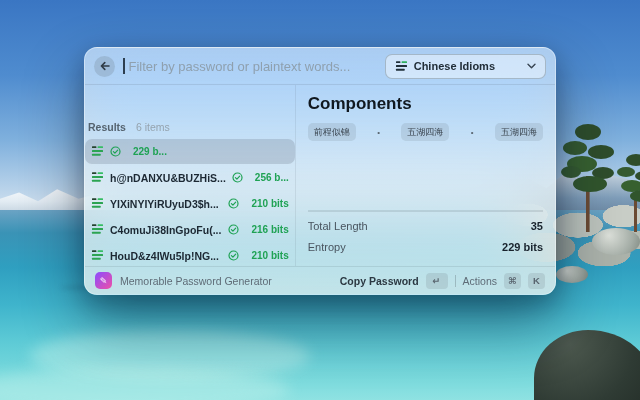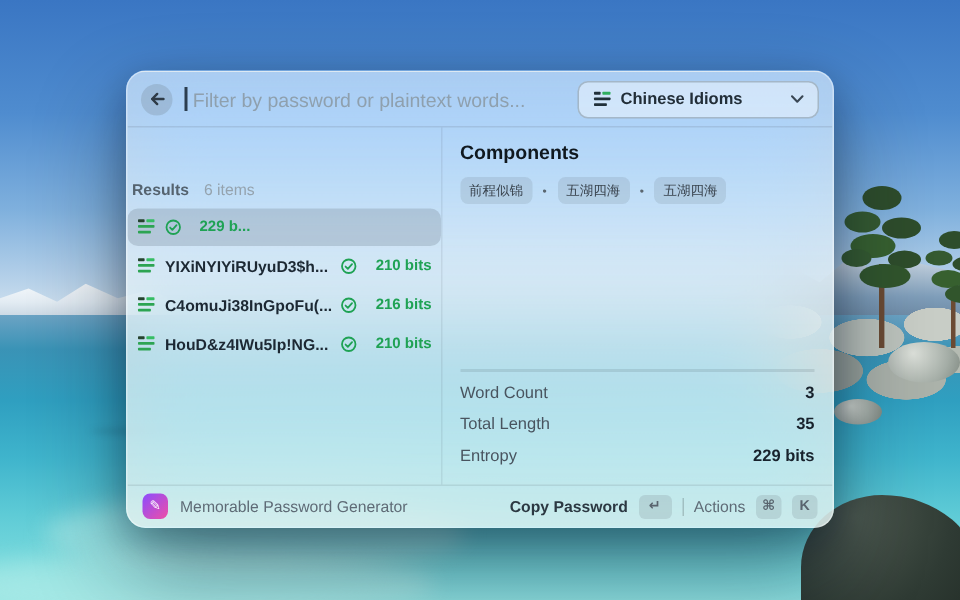--- a/index.html
+++ b/index.html
@@ -38,21 +38,21 @@
   .pine { position:absolute; }
   .rock-ball1 { position:absolute; left:592px; top:228px; width:48px; height:27px; border-radius:50%;
     background:radial-gradient(circle at 35% 28%, #dde1db, #a3aca5 65%, #7e877f); }
   .rock-ball2 { position:absolute; left:556px; top:266px; width:32px; height:17px; border-radius:50%;
     background:radial-gradient(circle at 35% 28%, #d3d8d1, #99a29b 65%, #79827a); }
   .rock-dark { position:absolute; left:534px; top:330px; width:120px; height:80px;
     border-radius:45% 55% 0 0 / 60% 70% 0 0;
     background:radial-gradient(circle at 30% 18%, #4d594f, #2f3b34 60%, #232d27); }
 
   
-  .window { position:absolute; left:84px; top:47px; width:472px; height:305px;
+  .window { position:absolute; left:84px; top:47px; width:472px; height:248px;
     border-radius:13px; display:flex; flex-direction:column; overflow:hidden;
     background:linear-gradient(180deg, rgba(238,246,252,0.62), rgba(236,241,238,0.80));
     backdrop-filter:blur(24px) saturate(150%); -webkit-backdrop-filter:blur(24px) saturate(150%);
     border:1px solid rgba(255,255,255,0.38);
     box-shadow:0 28px 60px rgba(0,20,40,0.45), 0 8px 24px rgba(0,20,40,0.28); }
 
   
   .searchbar { flex:0 0 37px; display:flex; align-items:center; gap:8px; padding:0 9px;
     border-bottom:1px solid rgba(55,65,75,0.12); }
   .back-btn { width:21px; height:21px; border-radius:50%; border:none; cursor:pointer;
@@ -75,22 +75,22 @@
   .results-count { font-size:10.5px; color:#95a3ae;margin-top:28px; }
   .rowlist { display:flex; flex-direction:column; gap:1px; }
   .row { display:flex; align-items:center; gap:6px; height:25px; padding:0 6px; border-radius:7px; cursor:pointer; }
   .row.selected { background:rgba(118,134,150,0.30); }
   .row-text { flex:1; font-size:10.5px; font-weight:600; color:#1c2833; white-space:nowrap; overflow:hidden; }
   .row-badge { display:flex; align-items:flex-end; gap:12px; color:var(--green,#1fa254);
     font-size:10px; font-weight:700; white-space:nowrap; }
 
   .right-panel { flex:1; display:flex; flex-direction:column; padding:0 12px; min-width:0; }
   .components-area { flex:1; padding-top:9px; }
-  .components-title { font-size:13px; font-weight:700; color:#10181f; margin-bottom:9px; }
-  .tags { display:flex; align-items:center; gap:7px; }
+  .components-title { font-size:17px; font-weight:700; color:#10181f; margin-bottom:9px; }
+  .tags { display:flex; align-items:center; gap:7px;justify-content:space-between; }
   .tag { font-size:9px; color:#39434d; background:rgba(125,140,155,0.22);
     padding:2.5px 6px; border-radius:5px; white-space:nowrap; }
   .tag-sep { font-size:8px; color:#5a6670; }
   .hr { border-top:1px solid rgba(50,60,70,0.13); }
   .strength-row { height:30px; display:flex; align-items:center; justify-content:space-between; }
   .stat-label { font-size:11px; color:#49545f; }
   .strength-badge { font-size:11px; font-weight:700; color:var(--strength_text,#1e9b51);
     background:rgba(58,190,110,0.18); padding:3px 8px; border-radius:6px; }
   .stats { padding:5px 0 10px; display:flex; flex-direction:column; gap:3px; }
   .stat-row { height:18px; display:flex; align-items:center; justify-content:space-between; }
@@ -193,20 +193,36 @@
             </svg>
           <span class="row-badge">
             <svg width="11" height="11" viewBox="0 0 11 11" fill="none" stroke="#1fa254" stroke-width="1.2" stroke-linecap="round" stroke-linejoin="round">
                 <circle cx="5.5" cy="5.5" r="4.5"></circle>
                 <path d="M3.4 5.7 L4.9 7.2 L7.7 4.1"></path>
               </svg>
             <span>229 b...</span>
           </span>
         </div>
 
+        <div class="row">
+          <svg width="13" height="13" viewBox="0 0 13 13">
+              <rect x="1" y="1.2" width="4.4" height="1.9" rx="0.5" fill="#26432f"></rect>
+              <rect x="6.6" y="1.2" width="5.4" height="1.9" rx="0.5" fill="#36bd64"></rect>
+              <rect x="1" y="5" width="11" height="1.9" rx="0.5" fill="#2ca452"></rect>
+              <rect x="1" y="8.8" width="8.6" height="1.9" rx="0.5" fill="#2ca452"></rect>
+            </svg>
+          <span class="row-text">h@nDANXU&amp;BUZHiS...</span>
+          <span class="row-badge">
+            <svg width="11" height="11" viewBox="0 0 11 11" fill="none" stroke="#1fa254" stroke-width="1.2" stroke-linecap="round" stroke-linejoin="round">
+                <circle cx="5.5" cy="5.5" r="4.5"></circle>
+                <path d="M3.4 5.7 L4.9 7.2 L7.7 4.1"></path>
+              </svg>
+            <span>256 b...</span>
+          </span>
+        </div>
 
         <div class="row">
           <svg width="13" height="13" viewBox="0 0 13 13">
               <rect x="1" y="1.2" width="4.4" height="1.9" rx="0.5" fill="#26432f"></rect>
               <rect x="6.6" y="1.2" width="5.4" height="1.9" rx="0.5" fill="#36bd64"></rect>
               <rect x="1" y="5" width="11" height="1.9" rx="0.5" fill="#2ca452"></rect>
               <rect x="1" y="8.8" width="8.6" height="1.9" rx="0.5" fill="#2ca452"></rect>
             </svg>
           <span class="row-text">YIXiNYIYiRUyuD3$h...</span>
           <span class="row-badge">
@@ -267,24 +283,20 @@
           <span class="tag">五湖四海</span>
         </div>
       </div>
 
       <div class="hr"></div>
 
 
       <div class="hr"></div>
 
       <div class="stats">
-        <div class="stat-row">
-          <span class="stat-label">Word Count</span>
-          <span class="stat-value">3</span>
-        </div>
         <div class="stat-row">
           <span class="stat-label">Total Length</span>
           <span class="stat-value">35</span>
         </div>
         <div class="stat-row">
           <span class="stat-label">Entropy</span>
           <span class="stat-value">229 bits</span>
         </div>
       </div>
     </section>

